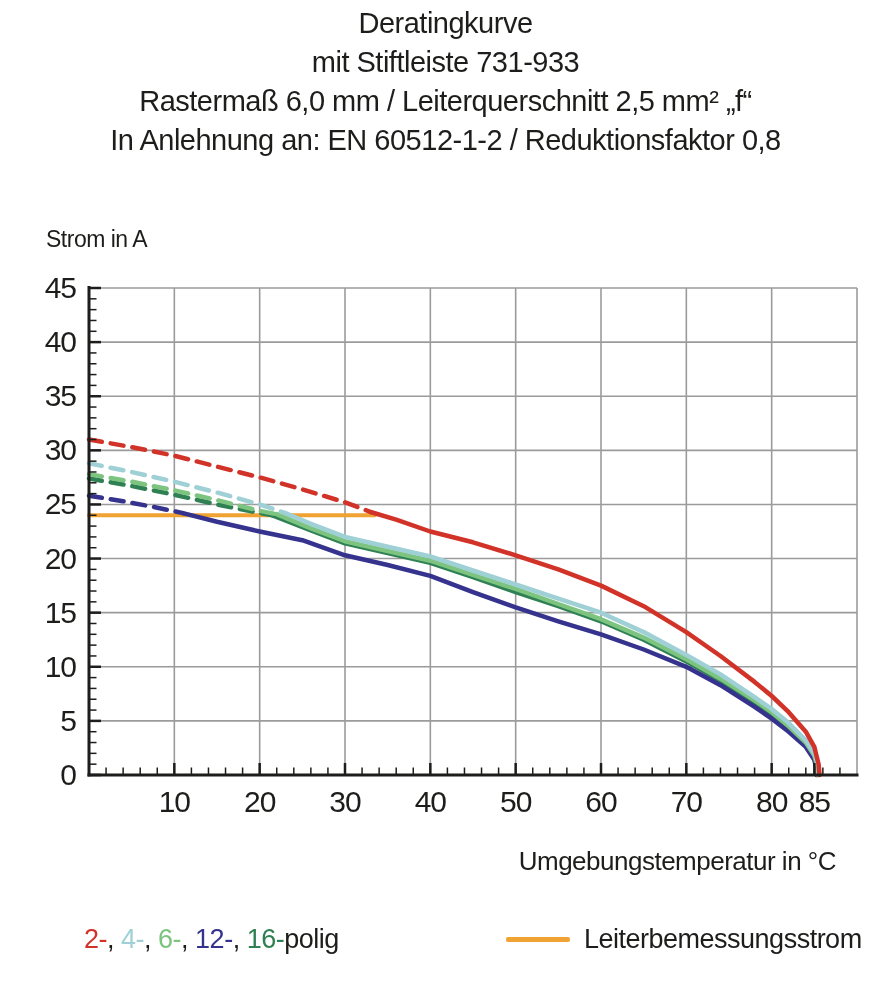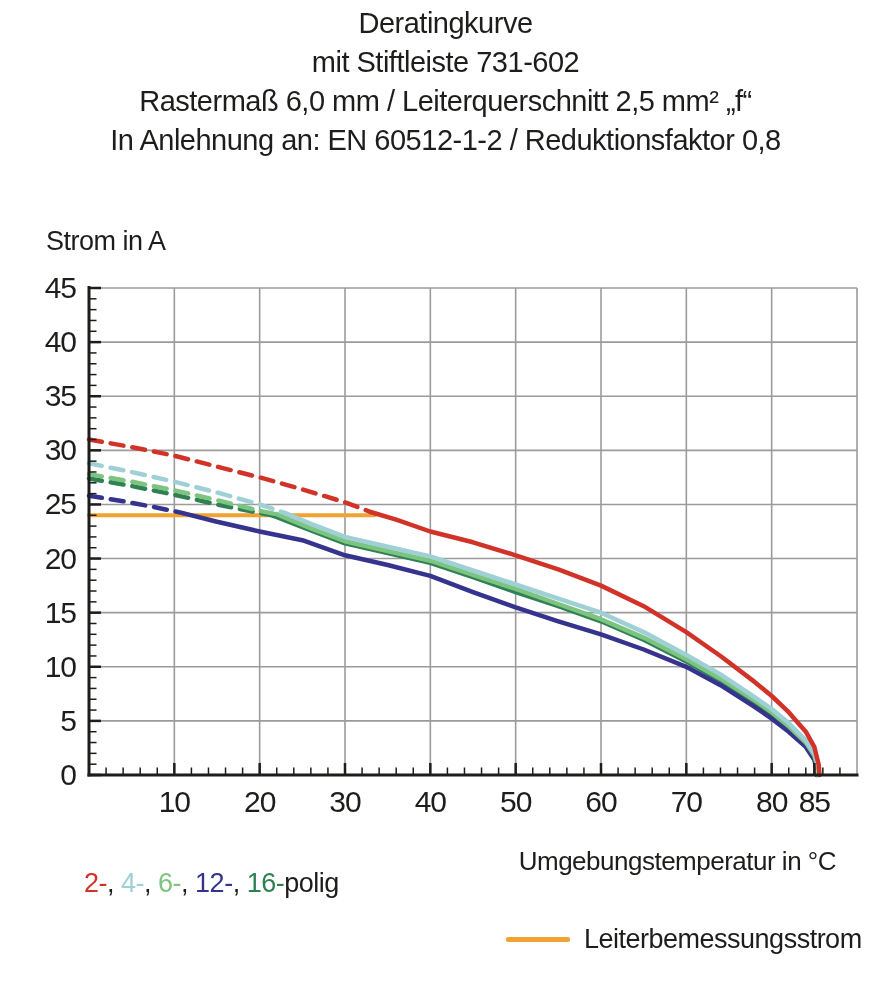--- a/index.html
+++ b/index.html
@@ -5,42 +5,42 @@
   html,body{margin:0;padding:0;background:#ffffff;}
   .page{
     position:relative;width:868px;height:1000px;background:#ffffff;
     font-family:"Liberation Sans",sans-serif;color:#1d1d1b;overflow:hidden;
   }
   .title-block{
     position:absolute;top:4px;left:0;width:891px;text-align:center;
     font-size:29px;line-height:39px;color:#1d1d1b;letter-spacing:-0.5px;
   }
   .y-axis-title{
-    position:absolute;left:46px;top:226px;font-size:27px;letter-spacing:-0.5px;
+    position:absolute;left:46px;top:226px;font-size:23px;letter-spacing:-0.5px;
   }
   .x-axis-title{
     position:absolute;right:32px;top:846px;font-size:26px;letter-spacing:-0.5px;margin-left:40px;
   }
   svg.chart{position:absolute;left:0;top:0;width:891px;height:1000px;}
   .legend-poles{
-    position:absolute;left:84px;top:868px;font-size:27px;letter-spacing:-0.5px;white-space:nowrap;
+    position:absolute;left:84px;top:924px;font-size:27px;letter-spacing:-0.5px;white-space:nowrap;
   }
   .legend-rated{
     position:absolute;left:506px;top:924px;display:flex;align-items:center;font-size:27px;letter-spacing:-0.5px;text-align:center;
   }
   .legend-rated .swatch{display:inline-block;width:64px;height:5px;margin-right:14px;border-radius:2px;}
 </style>
 </head>
 <body>
 
 <div class="page">
 
   <div class="title-block">
     <div>Deratingkurve</div>
-    <div>mit Stiftleiste 731-602</div>
+    <div>mit Stiftleiste 731-933</div>
     <div>Rastermaß 6,0 mm / Leiterquerschnitt 2,5 mm² „f“</div>
     <div>In Anlehnung an: EN 60512-1-2 / Reduktionsfaktor 0,8</div>
   </div>
 
   <div class="y-axis-title">Strom in A</div>
 
   <svg class="chart" id="chart-svg" viewBox="0 0 891 1000" xmlns="http://www.w3.org/2000/svg">
       <g>
         <line x1="174.33333333333331" y1="288" x2="174.33333333333331" y2="775" stroke="#9b9b9b" stroke-width="1.6"></line>
         <line x1="259.66666666666663" y1="288" x2="259.66666666666663" y2="775" stroke="#9b9b9b" stroke-width="1.6"></line>

